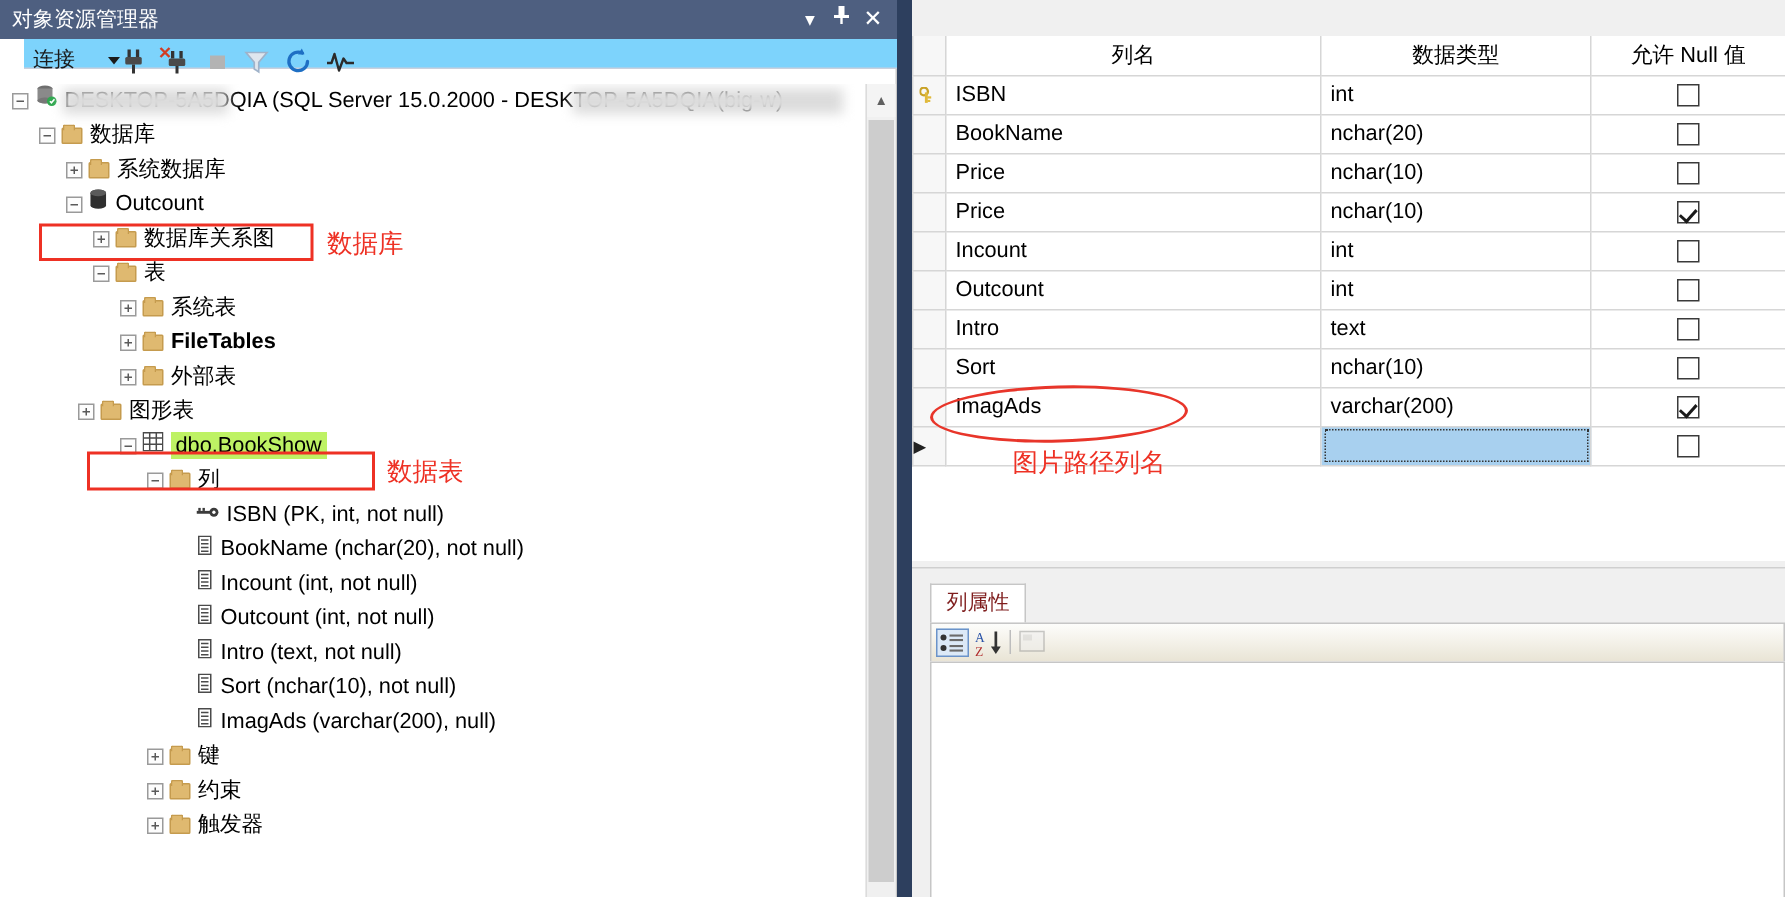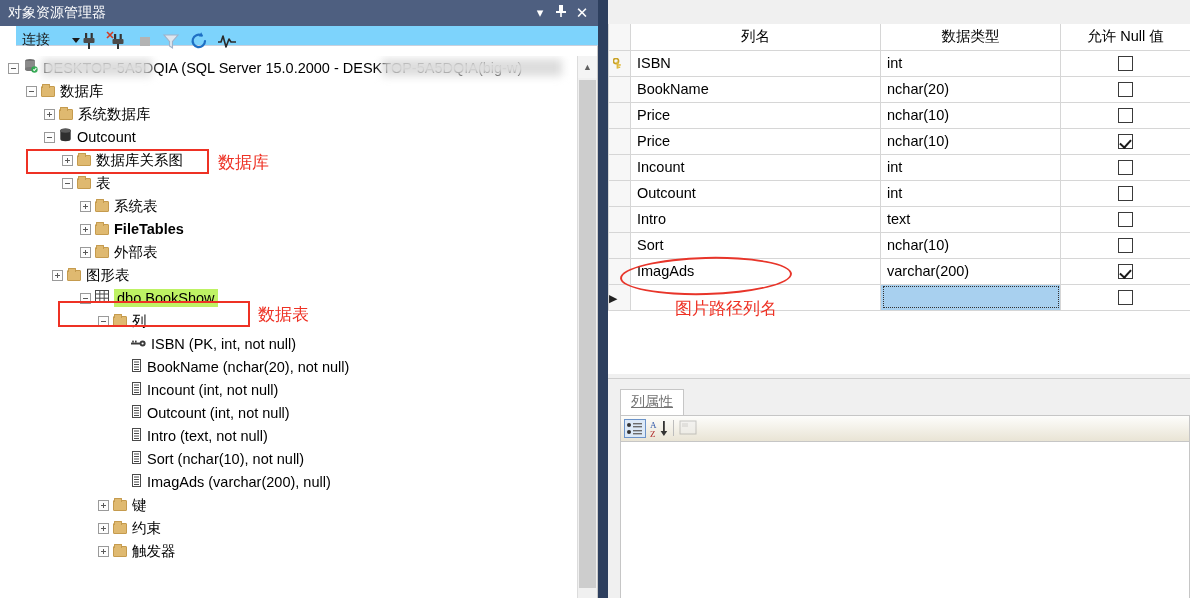--- a/index.html
+++ b/index.html
@@ -166,21 +166,21 @@
   #props {
     position: absolute; left: 10px; top: 378px; width: 582px; height: 220px;
     background: #f0f0f0; border-top: 1px solid #cfcfcf;
   }
   #prop-tabrow {
     position: absolute; left: 12px; top: 10px; height: 26px;
   }
   #prop-tab {
     display: inline-block; padding: 3px 10px 4px 10px;
     background: #ffffff; border: 1px solid #c6c6c6; border-bottom: none;
-    font-size: 14px; color: #737373; text-decoration: underline;
+    font-size: 14px; color: #7f1d1d;
   }
   #prop-tab-line {
     position: absolute; left: 12px; top: 36px; width: 570px; height: 1px; background: #c6c6c6;
   }
   #prop-toolbar {
     position: absolute; left: 12px; top: 37px; width: 570px; height: 25px;
     background: linear-gradient(#fdfdfb, #e9e4d5);
     border-left: 1px solid #c6c6c6; border-right: 1px solid #c6c6c6;
   }
   .pti { position: absolute; top: 3px; width: 22px; height: 19px; }

